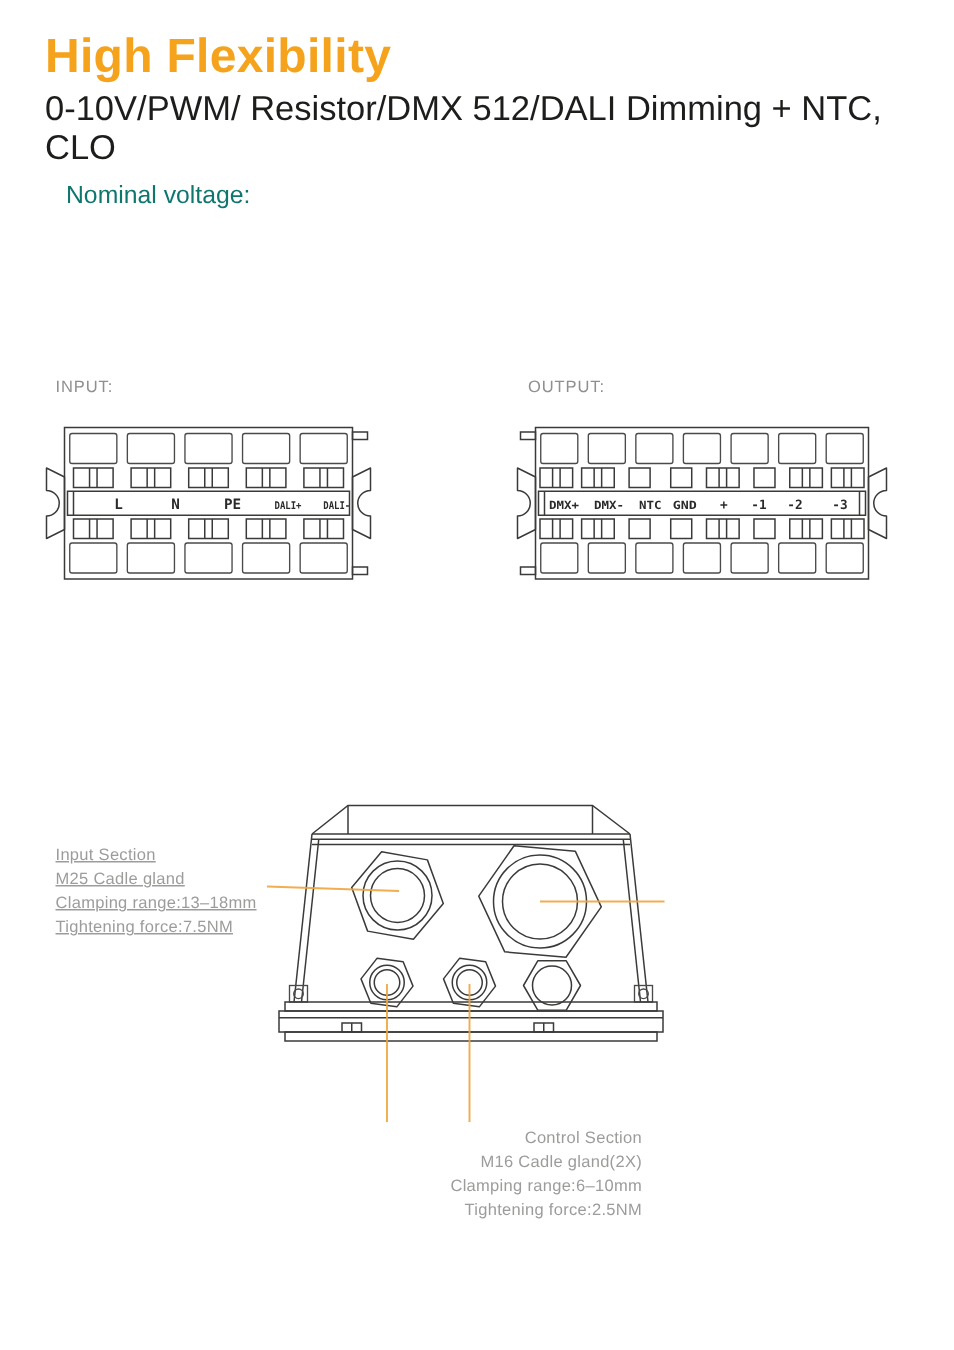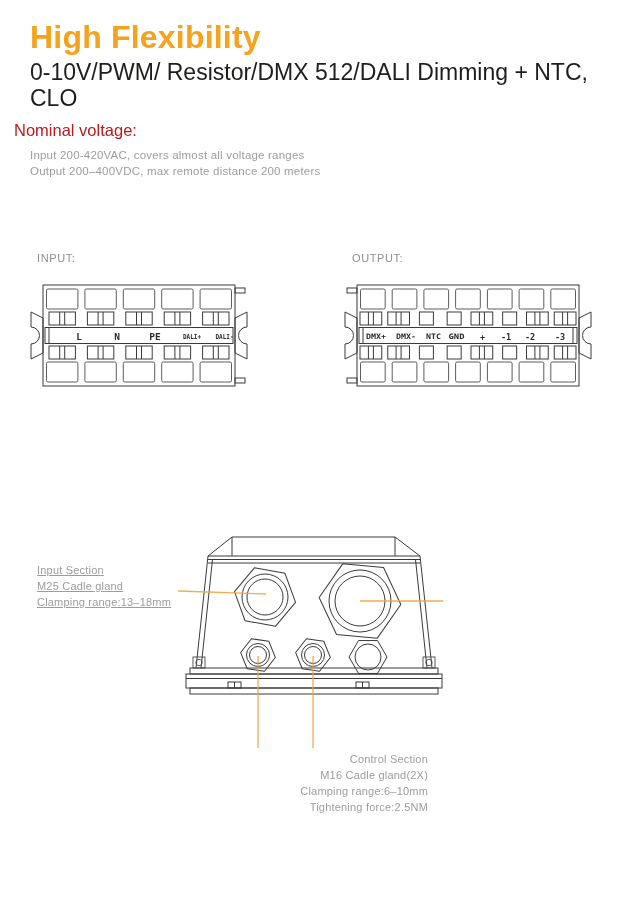--- a/index.html
+++ b/index.html
@@ -19,23 +19,23 @@
     font-weight: 700;
     color: #F5A31C;
     letter-spacing: 0.2px;
   }
   .subtitle {
     left: 30px; top: 59px;
     font-size: 23px; line-height: 26px;
     color: #1D1D1B;
   }
   .section-heading {
-    left: 14px; top: 119px;
+    left: 44px; top: 119px;
     font-size: 16.5px; line-height: 22px;
-    color: #b91c1c;
+    color: #0f766e;
   }
   .spec-lines {
     left: 30px; top: 147px;
     font-size: 11.5px; line-height: 16px;
     color: #9C9C9B;
     letter-spacing: 0.2px;
   }
   .block-label {
     font-size: 11px; line-height: 14px;
     color: #8F8F8E;
@@ -60,24 +60,20 @@
 <body>
 
 <div class="page">
 
   <div class="abs title">High Flexibility</div>
   <div class="abs subtitle">
     <div>0-10V/PWM/ Resistor/DMX 512/DALI Dimming + NTC, CLO</div>
   </div>
 
   <div class="abs section-heading">Nominal voltage:</div>
-  <div class="abs spec-lines">
-    <div>Input 200-420VAC, covers almost all voltage ranges</div>
-    <div>Output 200–400VDC, max remote distance 200 meters</div>
-  </div>
 
   <div class="abs block-label" style="left:37px; top:251px;">INPUT:</div>
   <svg class="abs" style="left:28px; top:282px;" width="222" height="110" viewBox="0 0 222 110">
     <g>
       <rect class="cad" x="15" y="3" width="192" height="101" stroke-width="1.3"></rect>
 
       <path class="cad" d="M15,36 L3,30 L3,45 A8.5,8.5 0 0 1 3,62 L3,77 L15,71 Z" stroke-linejoin="round"></path>
       <path class="cad" d="M207,36 L219,30 L219,45 A8.5,8.5 0 0 0 219,62 L219,77 L207,71 Z" stroke-linejoin="round"></path>
 
       <rect class="cad" x="207" y="6" width="10" height="5"></rect>
@@ -299,20 +295,21 @@
     <line class="leader" x1="8" y1="63" x2="96" y2="66"></line>
     <line class="leader" x1="190" y1="73" x2="273" y2="73"></line>
     <line class="leader" x1="88" y1="128" x2="88" y2="220"></line>
     <line class="leader" x1="143" y1="128" x2="143" y2="220"></line>
   </svg>
 
   <div class="abs annotation" style="left:37px; top:562px; width:150px;text-decoration:underline;">
     <div>Input Section</div>
     <div>M25 Cadle gland</div>
     <div>Clamping range:13–18mm</div>
+    <div>Tightening force:7.5NM</div>
   </div>
 
 
   <div class="abs annotation" style="left:253px; top:751px; width:175px;text-align:right;">
     <div>Control Section</div>
     <div>M16 Cadle gland(2X)</div>
     <div>Clamping range:6–10mm</div>
     <div>Tightening force:2.5NM</div>
   </div>
 

